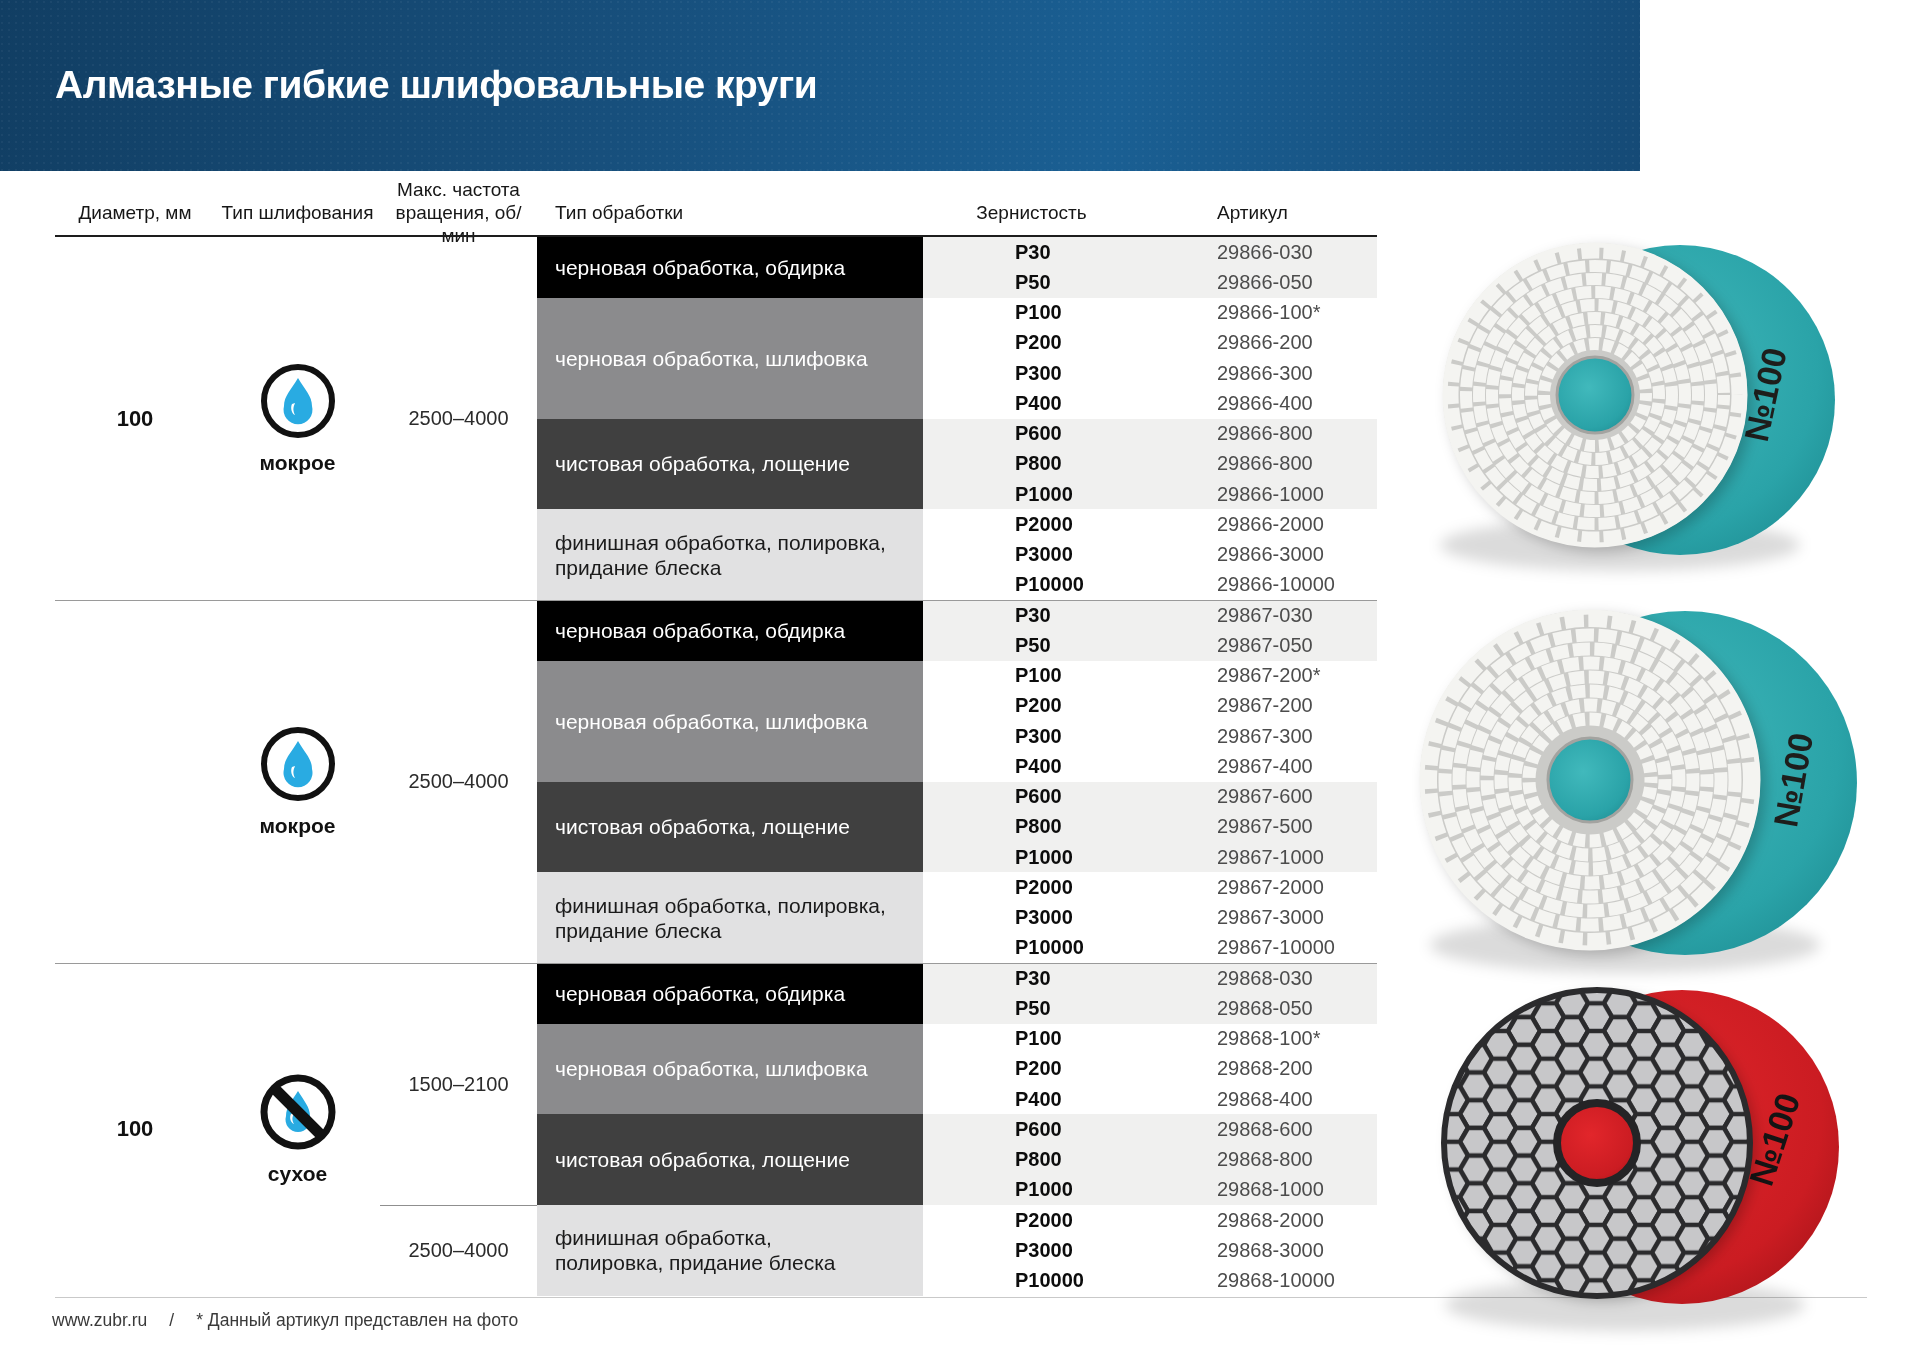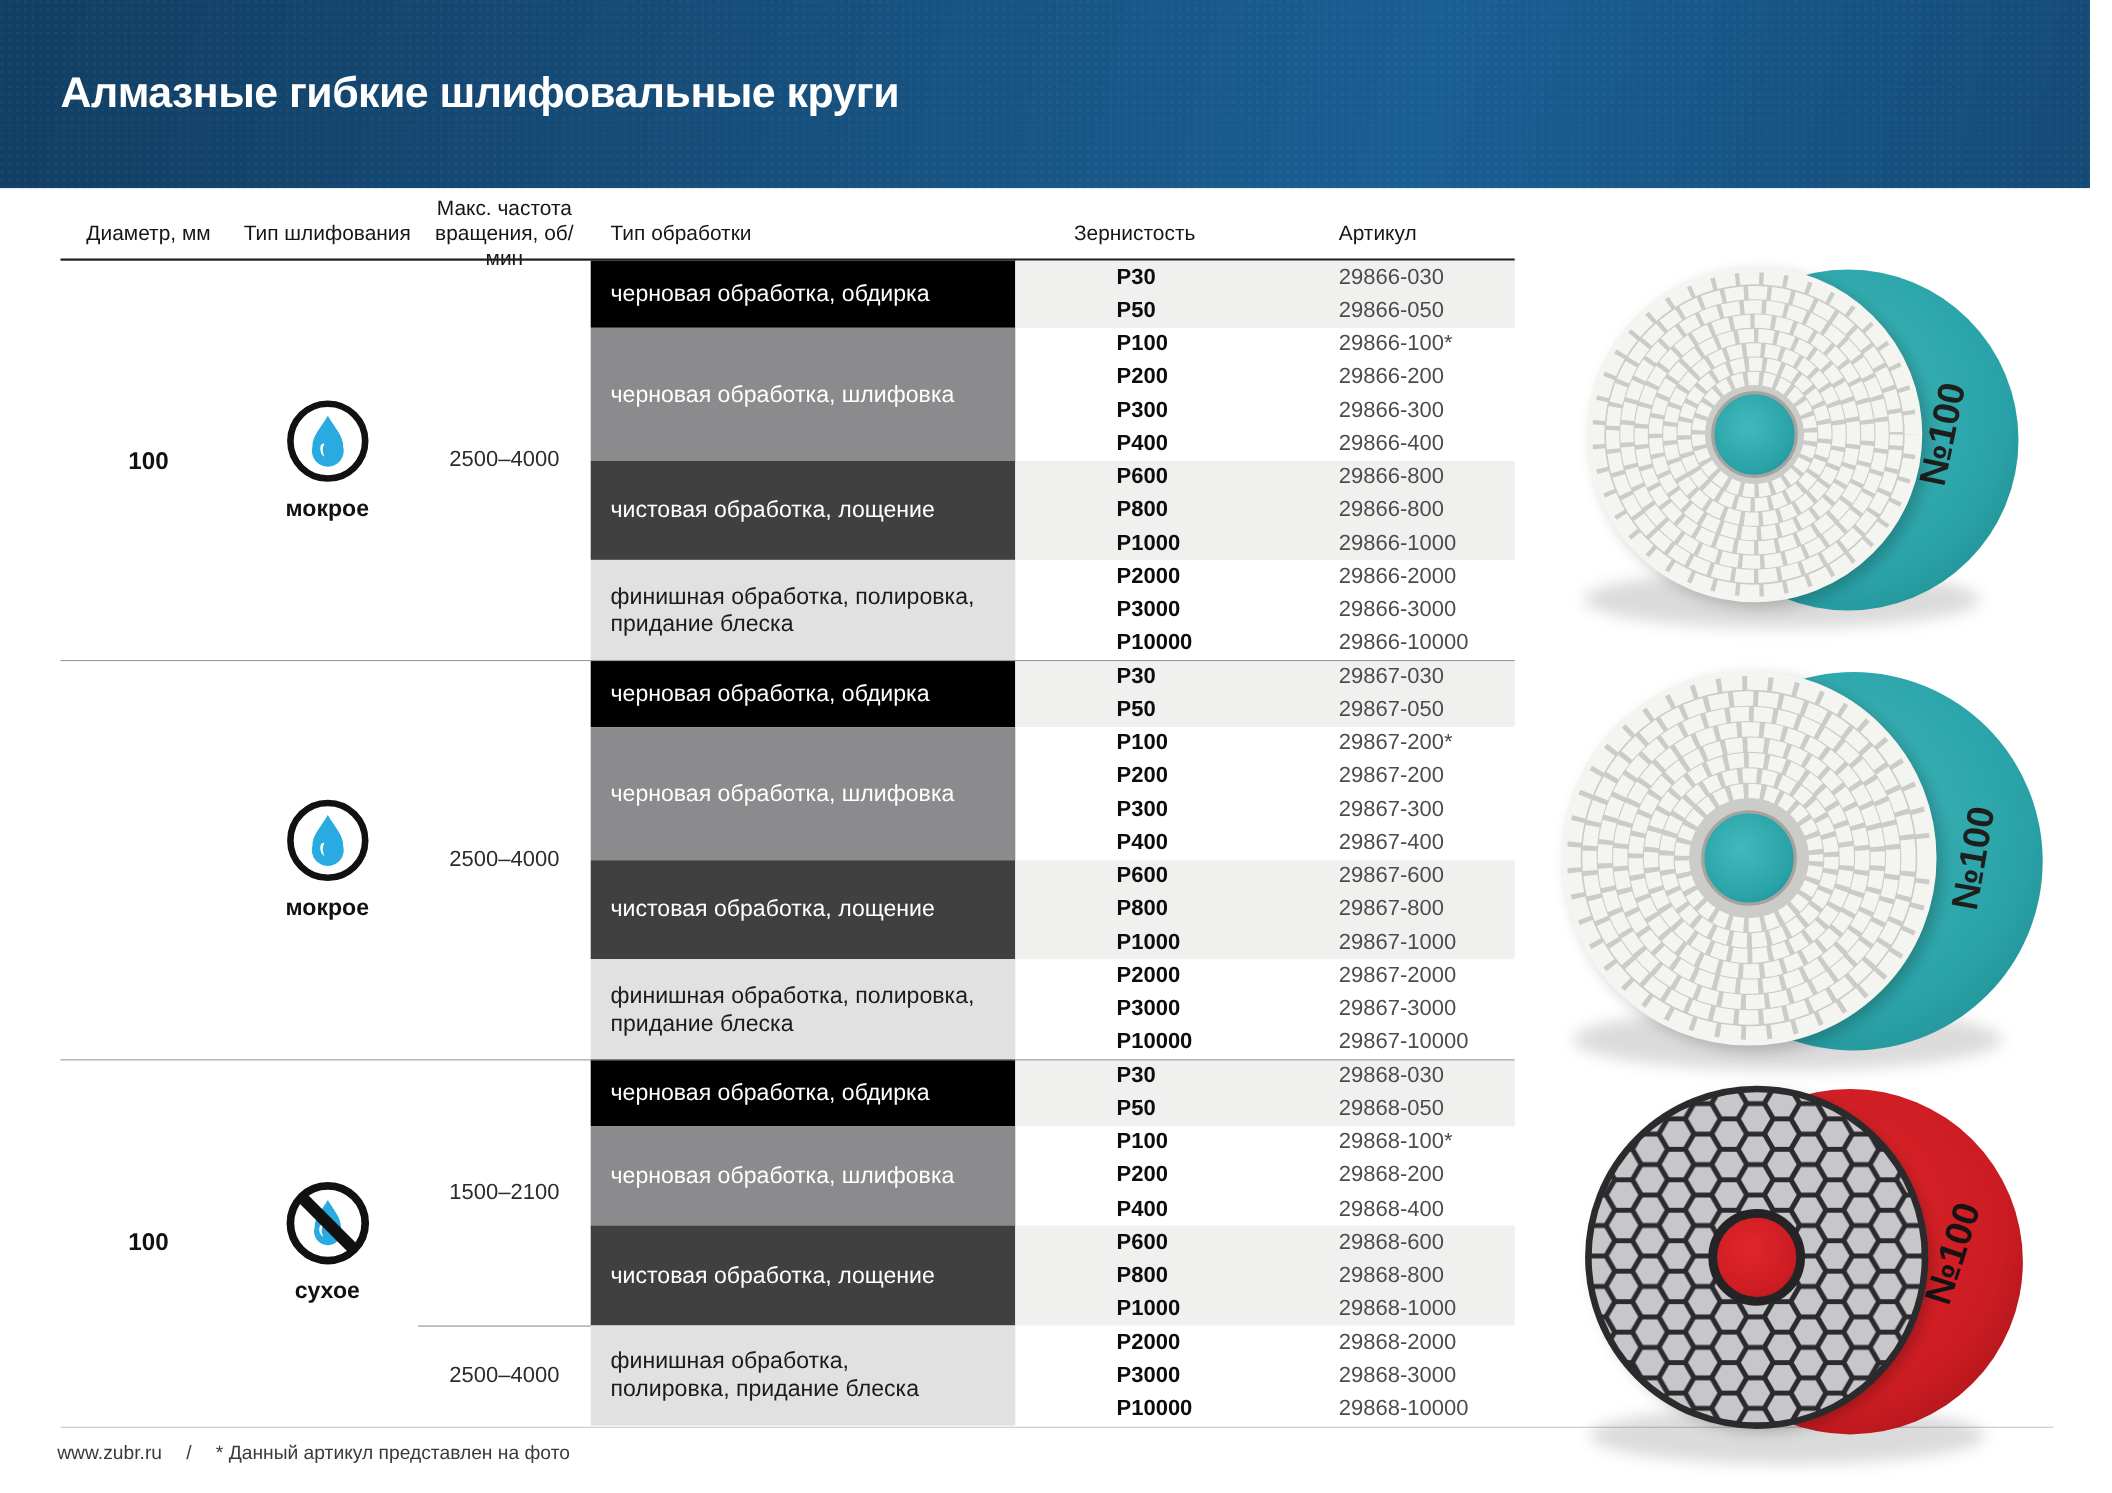--- a/index.html
+++ b/index.html
@@ -4,21 +4,21 @@
 <style>
   html,body{margin:0;padding:0;}
   body{
     width:1920px;height:1357px;position:relative;overflow:hidden;
     background:#ffffff;
     font-family:"Liberation Sans","DejaVu Sans",sans-serif;
     -webkit-font-smoothing:antialiased;
   }
   
   .banner{
-    position:absolute;left:0;top:0;width:1900px;height:171px;
+    position:absolute;left:0;top:0;width:1640px;height:171px;
     background:
       radial-gradient(circle at 2px 2px, rgba(255,255,255,.045) 1.2px, transparent 1.3px),
       linear-gradient(104deg,#113e63 0%,#174f7c 38%,#1a5f93 68%,#154a76 100%);
     background-size:7px 7px,100% 100%;
   }
   .page-title{
     position:absolute;left:55px;top:63px;
     color:#ffffff;font-size:39px;font-weight:bold;letter-spacing:-.5px;
   }
   .brand{position:absolute;right:48px;top:22px;display:flex;align-items:flex-start;}
@@ -154,21 +154,21 @@
       <div class="cell grit" style="grid-area: 4 / 5 / span 1;">P200</div>
       <div class="cell sku" style="grid-area: 4 / 6 / span 1;">29867-200</div>
       <div class="cell grit" style="grid-area: 5 / 5 / span 1;">P300</div>
       <div class="cell sku" style="grid-area: 5 / 6 / span 1;">29867-300</div>
       <div class="cell grit" style="grid-area: 6 / 5 / span 1;">P400</div>
       <div class="cell sku" style="grid-area: 6 / 6 / span 1;">29867-400</div>
       <div class="cell band shade-light" style="grid-area: 7 / 4 / span 3;">чистовая обработка, лощение</div>
       <div class="cell grit altbg" style="grid-area: 7 / 5 / span 1;">P600</div>
       <div class="cell sku altbg" style="grid-area: 7 / 6 / span 1;">29867-600</div>
       <div class="cell grit altbg" style="grid-area: 8 / 5 / span 1;">P800</div>
-      <div class="cell sku altbg" style="grid-area: 8 / 6 / span 1;">29867-800</div>
+      <div class="cell sku altbg" style="grid-area: 8 / 6 / span 1;">29867-500</div>
       <div class="cell grit altbg" style="grid-area: 9 / 5 / span 1;">P1000</div>
       <div class="cell sku altbg" style="grid-area: 9 / 6 / span 1;">29867-1000</div>
       <div class="cell band shade-pale" style="grid-area: 10 / 4 / span 3;">финишная обработка, полировка,
 придание блеска</div>
       <div class="cell grit" style="grid-area: 10 / 5 / span 1;">P2000</div>
       <div class="cell sku" style="grid-area: 10 / 6 / span 1;">29867-2000</div>
       <div class="cell grit" style="grid-area: 11 / 5 / span 1;">P3000</div>
       <div class="cell sku" style="grid-area: 11 / 6 / span 1;">29867-3000</div>
       <div class="cell grit" style="grid-area: 12 / 5 / span 1;">P10000</div>
       <div class="cell sku" style="grid-area: 12 / 6 / span 1;">29867-10000</div>

